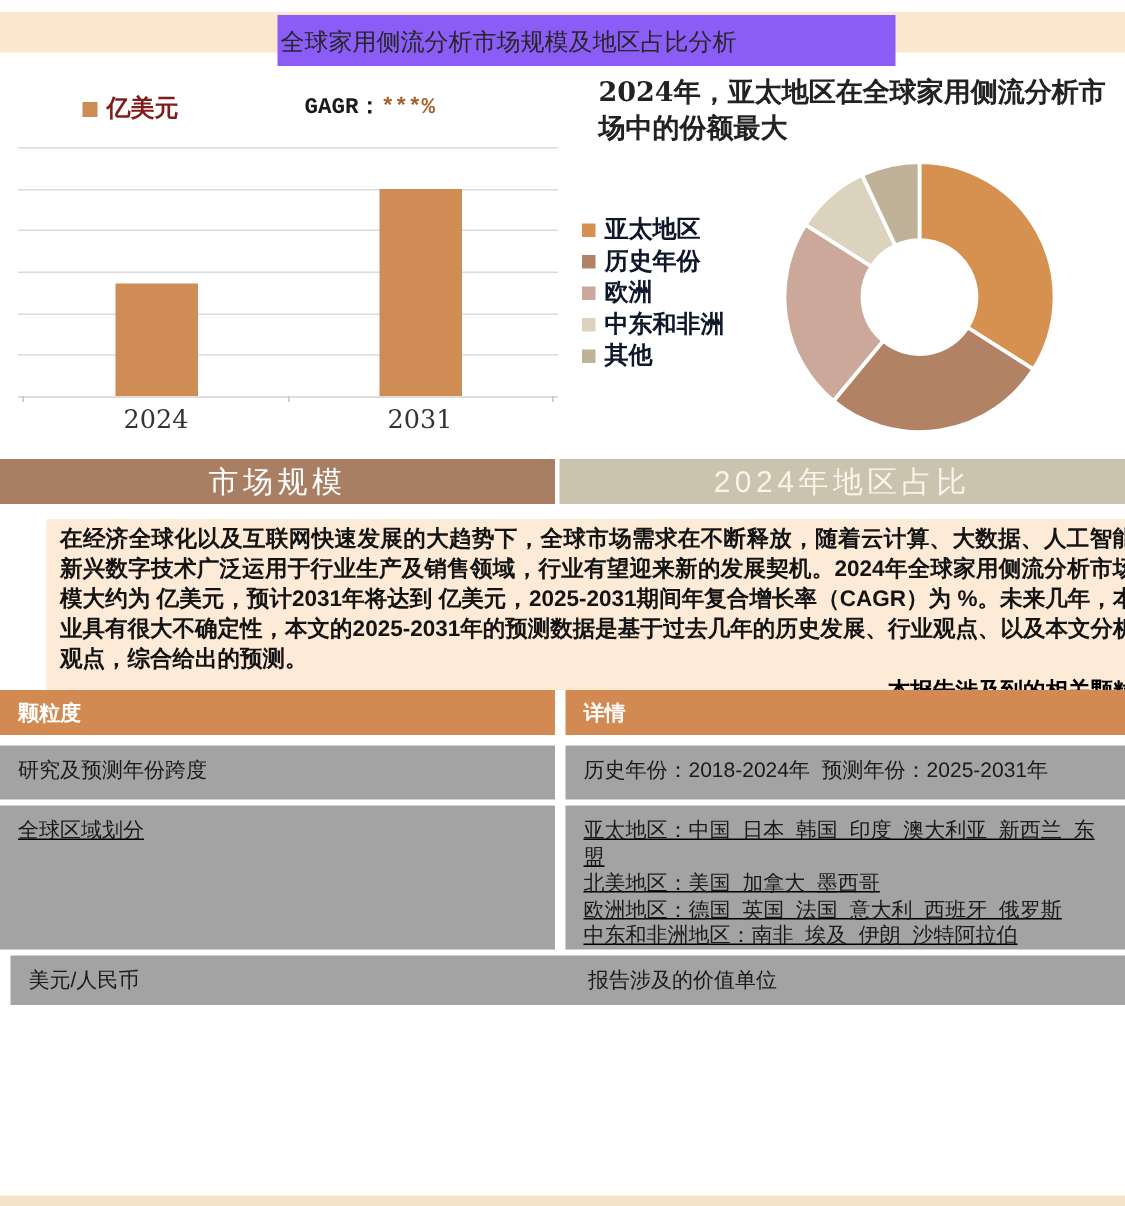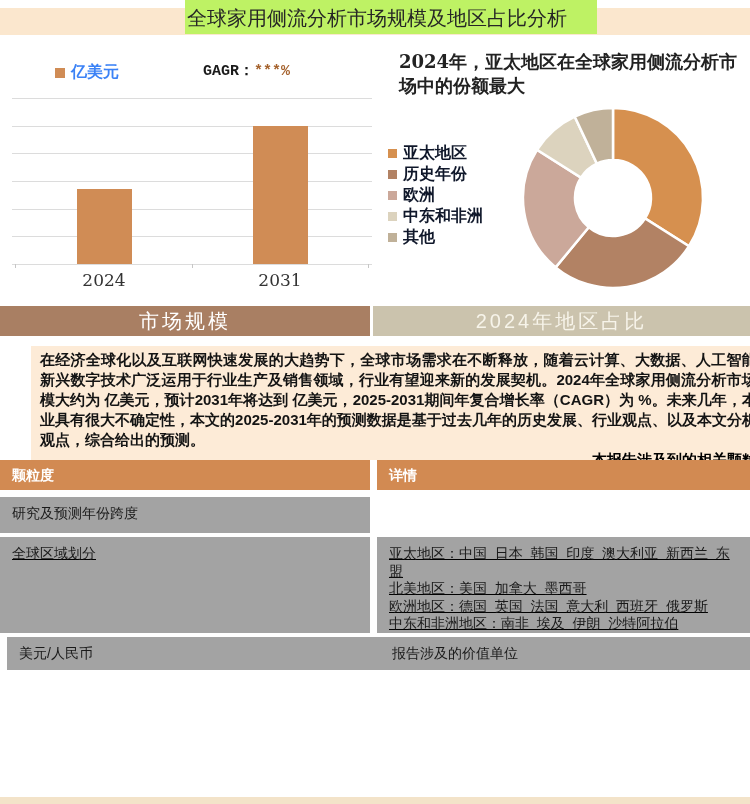--- a/index.html
+++ b/index.html
@@ -1,27 +1,27 @@
 <!DOCTYPE html>
 <html><head>
 <meta charset="utf-8">
 <style>
   html,body{margin:0;padding:0;}
   body{font-family:"Liberation Sans",sans-serif;background:#fff;}
   .page{position:relative;width:750px;height:804px;background:#fff;overflow:hidden;}
 
   
   .top-band{position:absolute;left:0;top:8px;width:750px;height:27px;background:#FBE7CE;}
-  .title-box{position:absolute;left:185px;top:0;width:408px;min-height:30px;background:#bef264;
-    font-family:"DejaVu Serif",serif;font-size:20px;line-height:28px;color:#262626;padding:4px 2px 0 2px;}
+  .title-box{position:absolute;left:185px;top:10px;width:408px;min-height:30px;background:#8b5cf6;
+    font-family:"DejaVu Serif",serif;font-size:16px;line-height:28px;color:#262626;padding:4px 2px 0 2px;}
 
   
   .bar-legend{position:absolute;left:55px;top:62px;display:flex;align-items:center;gap:6px;}
   .bar-legend .swatch{width:10px;height:10px;display:inline-block;}
-  .bar-legend .lbl{font-size:16px;font-weight:600;color:#3b82f6;}
+  .bar-legend .lbl{font-size:16px;font-weight:600;color:#7f1d1d;}
   .cagr{position:absolute;left:203px;top:61px;font-family:"Liberation Mono",monospace;
     font-size:15px;font-weight:700;color:#1a1a1a;}
   .cagr .masked{color:#A5622D;}
   .plot{position:absolute;left:12px;top:98px;width:360px;height:166px;}
   .gridline{position:absolute;left:0;width:100%;height:1px;background:#DCDCDC;}
   .axis{position:absolute;left:0;bottom:-1px;width:100%;height:1px;background:#C6C6C6;}
   .tick{position:absolute;top:166px;width:1px;height:4px;background:#C6C6C6;}
   .bar{position:absolute;width:55px;background:#D08C55;}
   .x-label{position:absolute;top:172px;width:80px;text-align:center;
     font-family:"DejaVu Serif",serif;font-size:17px;color:#333;}
@@ -133,20 +133,21 @@
     <div class="granularity">本报告涉及到的相关颗粒度</div>
   </div>
 
   <div class="table">
     <div class="trow header h-header">
       <div class="cell left">颗粒度</div>
       <div class="cell right">详情</div>
     </div>
     <div class="trow r h-r0">
       <div class="cell left">研究及预测年份跨度</div>
+      <div class="cell right">历史年份：2018-2024年  预测年份：2025-2031年</div>
     </div>
     <div class="trow r h-r2">
       <div class="cell left">全球区域划分</div>
       <div class="cell right">亚太地区：中国  日本  韩国  印度  澳大利亚  新西兰  东盟
 北美地区：美国  加拿大  墨西哥
 欧洲地区：德国  英国  法国  意大利  西班牙  俄罗斯
 中东和非洲地区：南非  埃及  伊朗  沙特阿拉伯</div>
     </div>
     <div class="trow r h-r3">
       <div class="cell right">美元/人民币</div>

